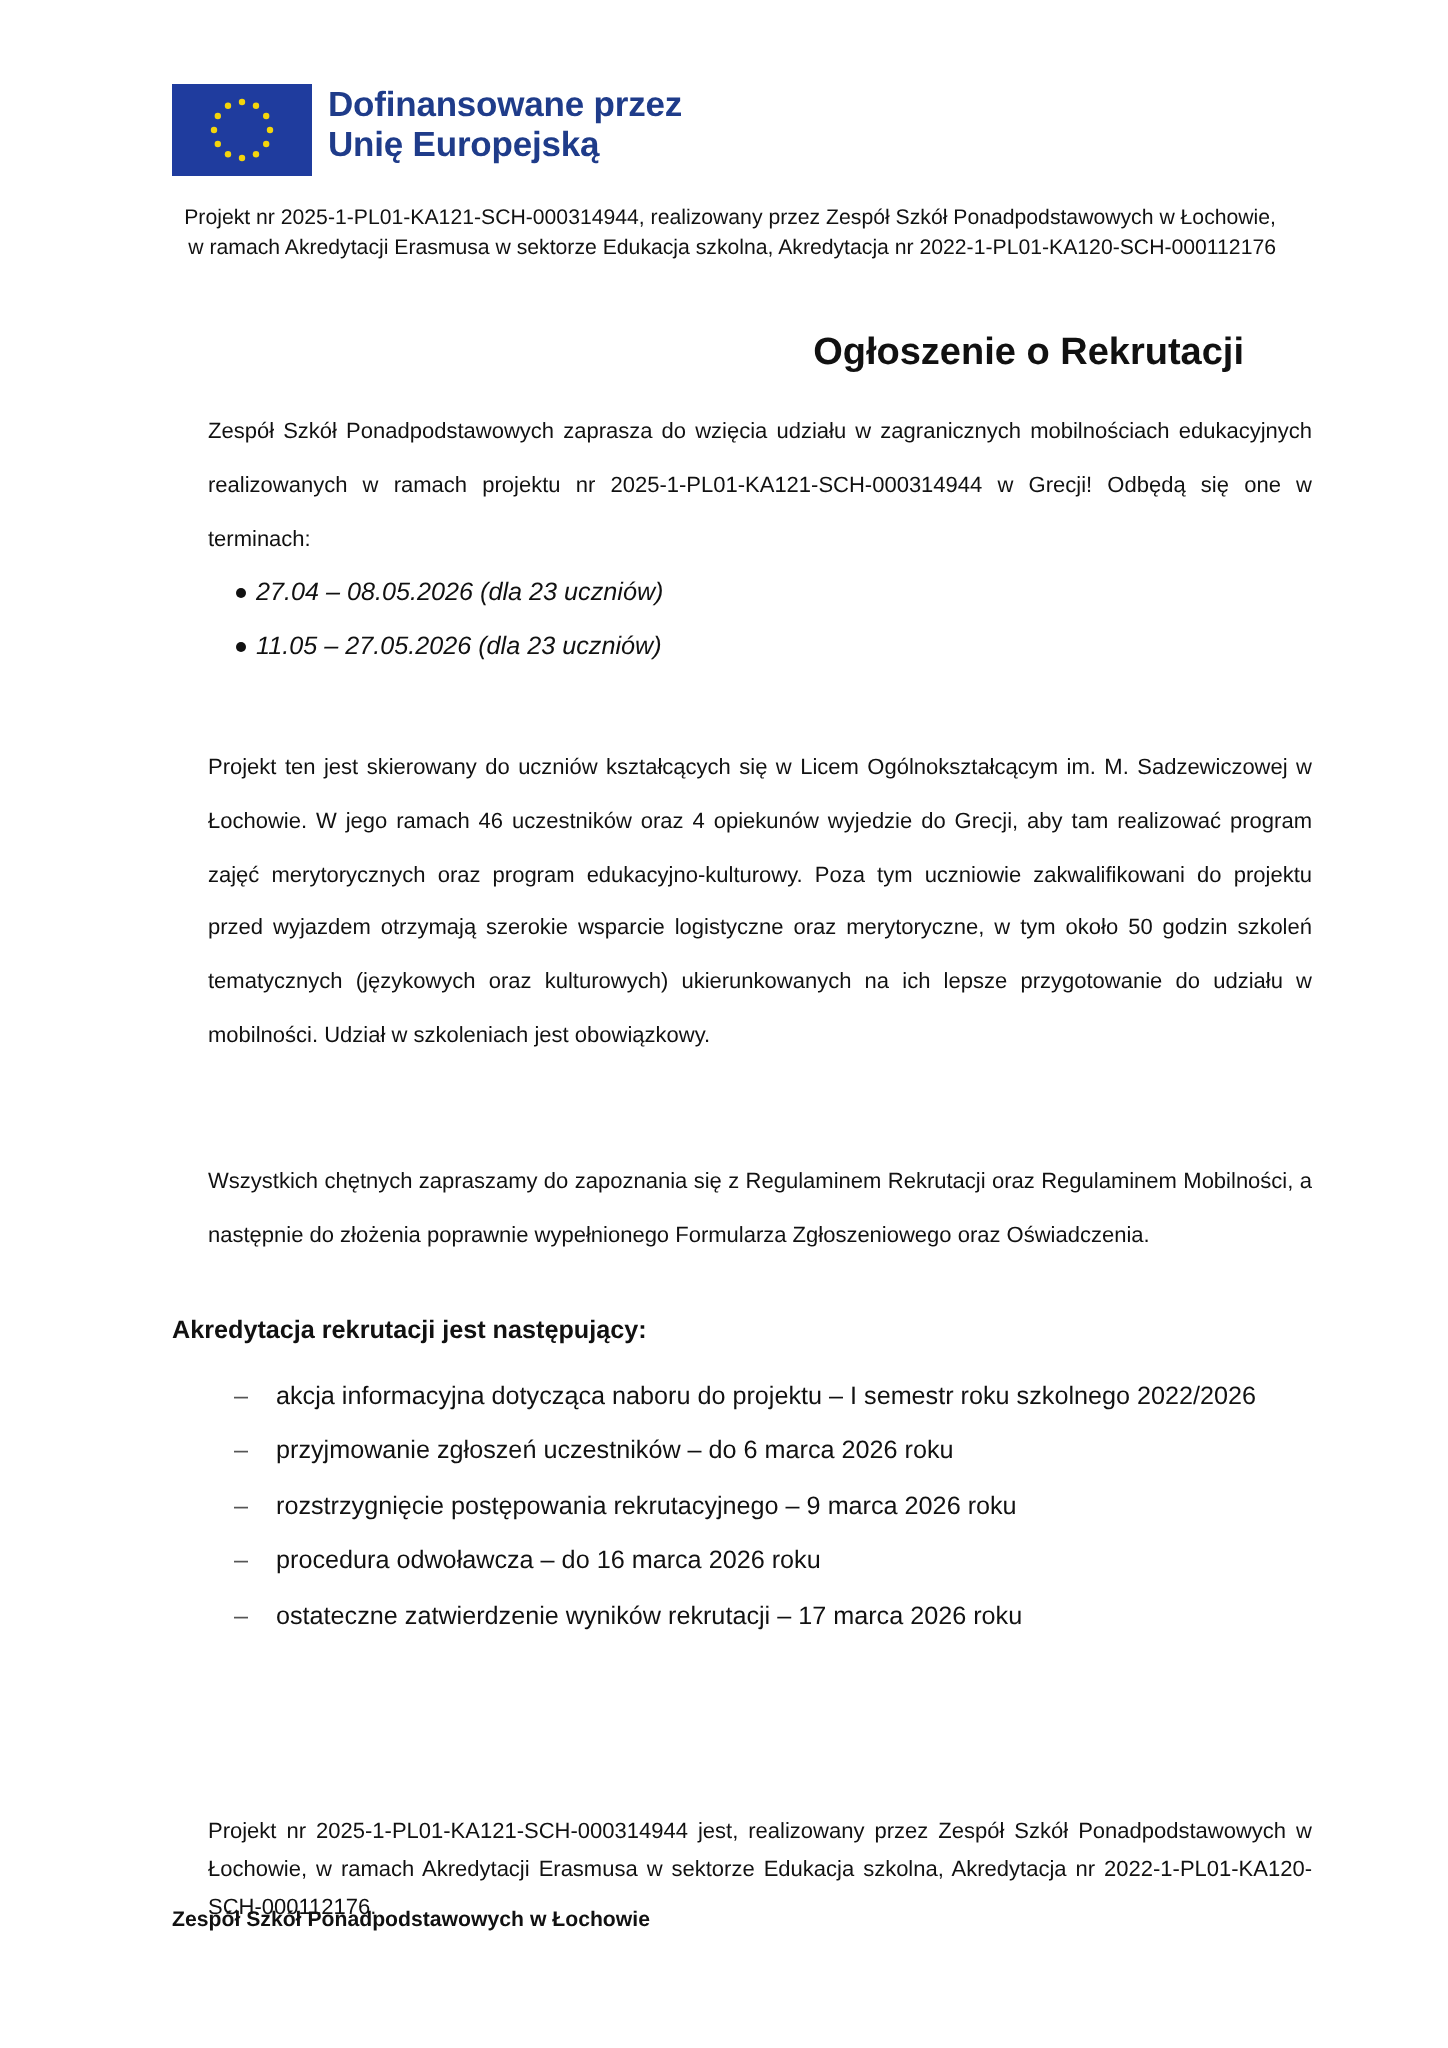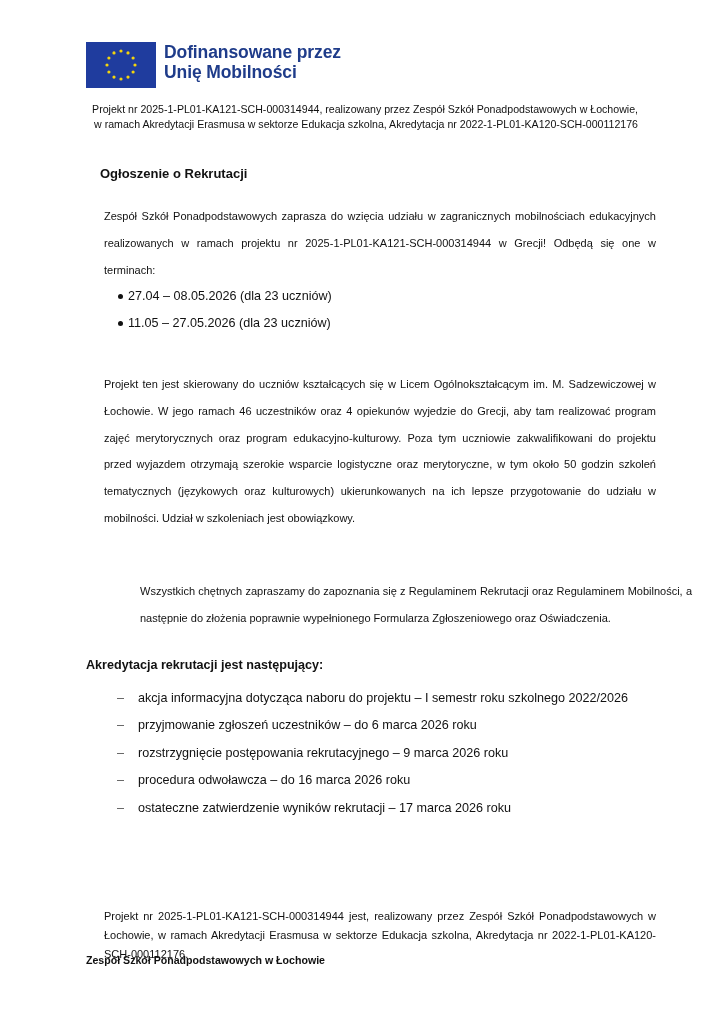--- a/index.html
+++ b/index.html
@@ -8,33 +8,33 @@
   .page { position: absolute; left: 0; top: 0; width: 724px; height: 1024px; }
 
   .logo { position: absolute; left: 86px; top: 42px; display: flex; align-items: flex-start; }
   .eu-flag { width: 70px; height: 46px; background: #1f3c9e; position: relative; }
   .eu-flag svg { position: absolute; left: 0; top: 0; }
   .logo-text { margin-left: 8px; color: #1f3c8a; font-weight: bold; font-size: 17.5px; line-height: 20px; letter-spacing: -0.1px; }
 
   .project-header { position: absolute; left: 86px; top: 102px; width: 552px; text-align: right;
                     font-size: 10.6px; line-height: 15px; color: #111; }
 
-  .title { position: absolute; left: 100px; top: 166px; width: 552px; text-align: left;
-           font-weight: bold; font-size: 13px; }
+  .title { position: absolute; left: 70px; top: 166px; width: 552px; text-align: right;
+           font-weight: bold; font-size: 19px; }
 
   .para { position: absolute; left: 104px; width: 552px; font-size: 11px; line-height: 26.8px;
           text-align: justify; }
 
   .p1 { top: 203px; }
   .bullets { position: absolute; left: 86px; top: 283px; width: 552px; font-size: 12.6px; }
-  .bullets .item { position: relative; height: 27px; line-height: 27px; padding-left: 42px; }
+  .bullets .item { position: relative; height: 27px; line-height: 27px; padding-left: 42px; font-style: italic; }
   .bullets .dot { position: absolute; left: 32px; top: 11px; width: 5px; height: 5px; border-radius: 50%; background: #111; }
 
   .p2 { top: 371px; }
-  .p3 { top: 578px; margin-left: 36px; }
+  .p3 { top: 578px; }
   .harmonogram { position: absolute; left: 86px; top: 658px; font-weight: bold; font-size: 12.6px; }
   .dash-list { position: absolute; left: 86px; top: 685px; width: 552px; font-size: 12.6px; }
   .dash-list .item { position: relative; padding-left: 52px; line-height: 27.4px; text-align: justify; }
   .dash-list .dash { position: absolute; left: 31px; top: 0; color: #555; }
 
   .p4 { top: 880px; line-height: 19px; margin-top: 27px; }
   .footer { position: absolute; left: 86px; top: 954px; width: 552px; text-align: left; font-size: 10.6px; font-weight: bold; }
 </style>
 </head>
 <body>
@@ -55,21 +55,21 @@
           <circle cx="28" cy="35.1" r="1.6"></circle>
           <circle cx="22.9" cy="30" r="1.6"></circle>
           <circle cx="21" cy="23" r="1.6"></circle>
           <circle cx="22.9" cy="16" r="1.6"></circle>
           <circle cx="28" cy="10.9" r="1.6"></circle>
         </g>
       </svg>
     </div>
     <div class="logo-text">
       <div>Dofinansowane przez</div>
-      <div>Unię Mobilności</div>
+      <div>Unię Europejską</div>
     </div>
   </div>
 
   <div class="project-header">Projekt nr 2025-1-PL01-KA121-SCH-000314944, realizowany przez Zespół Szkół Ponadpodstawowych w Łochowie, w ramach Akredytacji Erasmusa w sektorze Edukacja szkolna, Akredytacja nr 2022-1-PL01-KA120-SCH-000112176</div>
 
   <div class="title">Ogłoszenie o Rekrutacji</div>
 
   <div class="para p1">Zespół Szkół Ponadpodstawowych zaprasza do wzięcia udziału w zagranicznych mobilnościach edukacyjnych realizowanych w ramach projektu nr 2025-1-PL01-KA121-SCH-000314944 w Grecji! Odbędą się one w terminach:</div>
 
   <div class="bullets">

